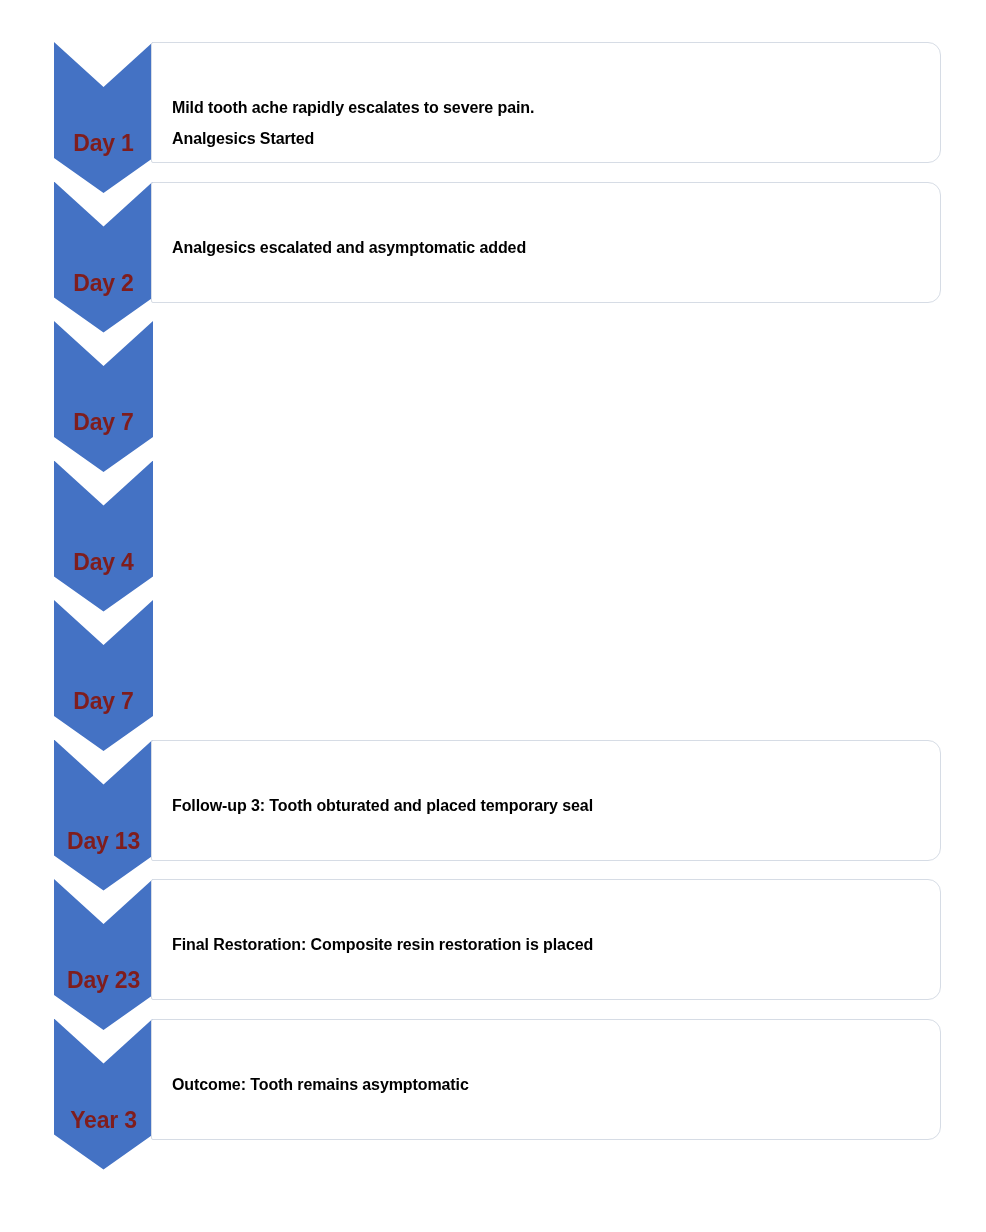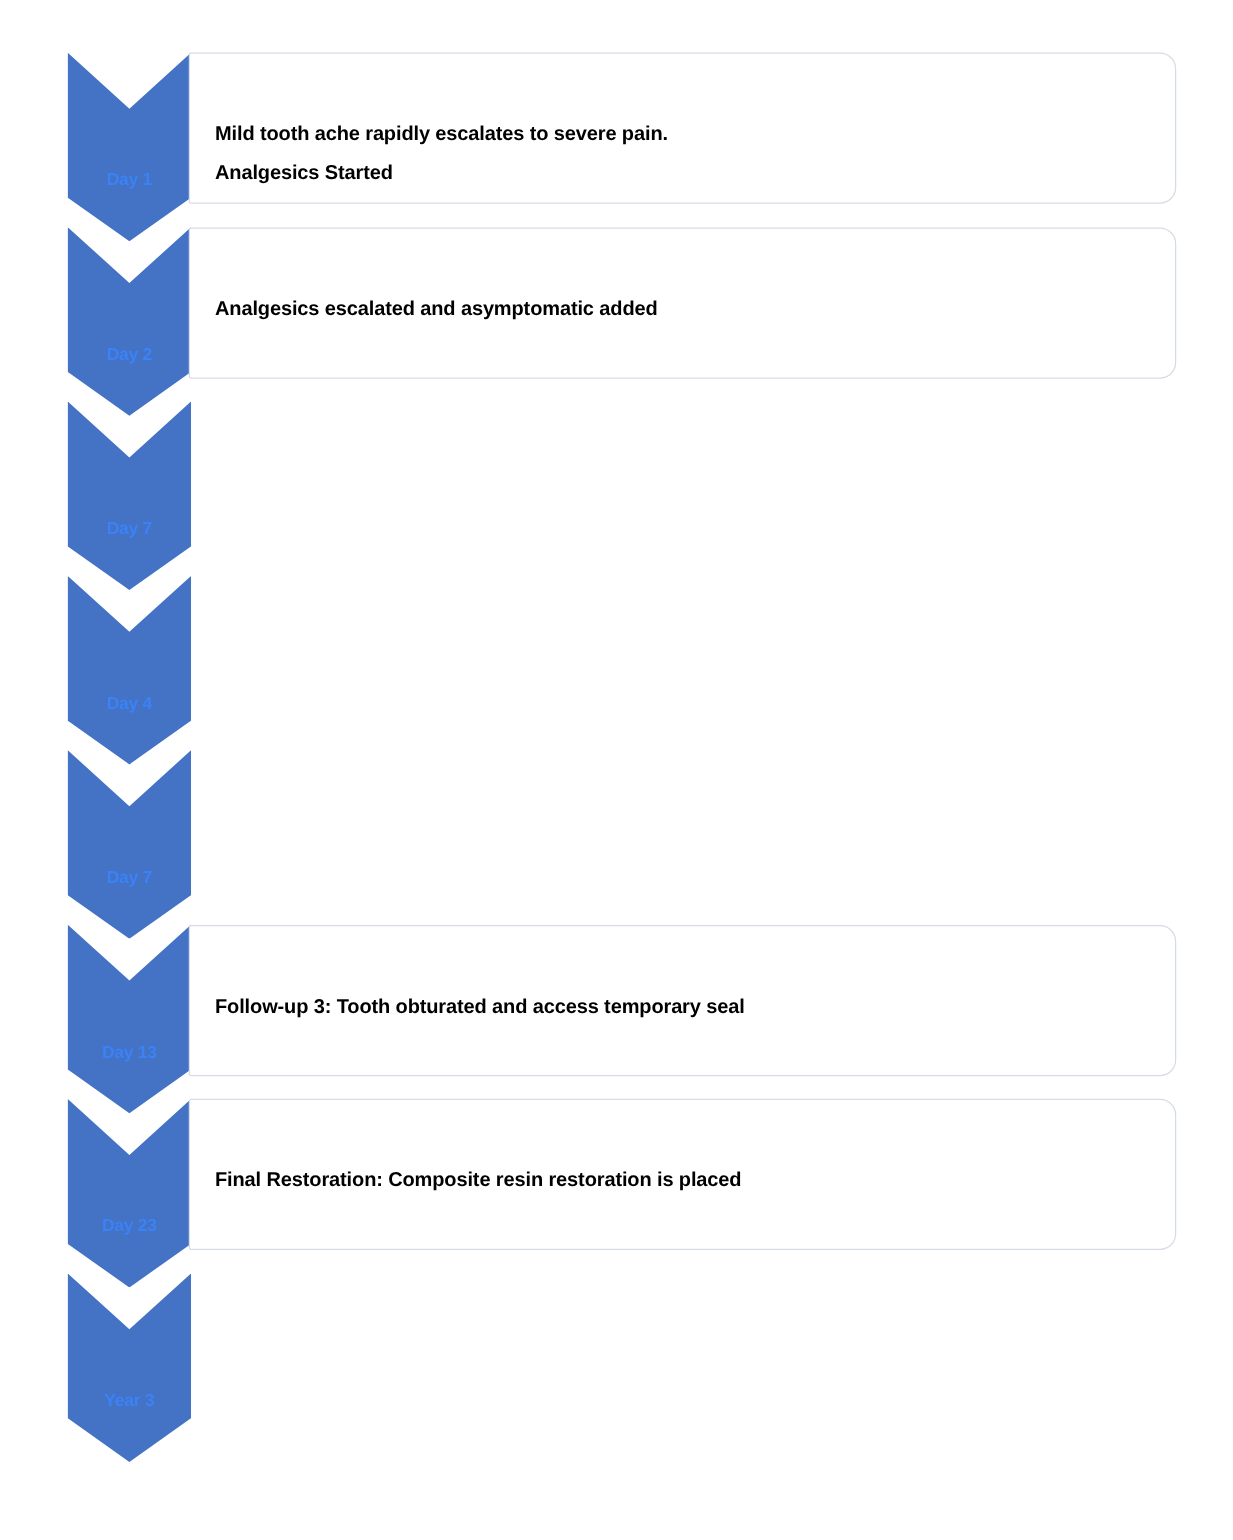--- a/index.html
+++ b/index.html
@@ -74,22 +74,22 @@
   }
 
   .tl-chevron-label {
     position: absolute;
     left: 54px;
     width: 99px;
     top: 86px;
     height: 30px;
     line-height: 30px;
     text-align: center;
-    color: #3b82f6;
-    font-size: 14px;
+    color: #7f1d1d;
+    font-size: 23px;
     font-weight: bold;
     letter-spacing: -0.2px;
     pointer-events: none;
   }
 </style>
 </head>
 <body>
 
 <div id="timeline">
     <div class="tl-row" style="top: 42px;">
@@ -116,27 +116,30 @@
       <div class="tl-chevron-label">Day 4</div>
     </div>
     <div class="tl-row" style="top: 600px;">
       <div class="tl-chevron"></div>
       <div class="tl-chevron-label">Day 7</div>
     </div>
     <div class="tl-row" style="top: 739.5px;">
       <div class="tl-chevron"></div>
       <div class="tl-chevron-label">Day 13</div>
       <div class="tl-card">
-        <div class="tl-card-text">Follow-up 3: Tooth obturated and access temporary seal</div>
+        <div class="tl-card-text">Follow-up 3: Tooth obturated and placed temporary seal</div>
       </div>
     </div>
     <div class="tl-row" style="top: 879px;">
       <div class="tl-chevron"></div>
       <div class="tl-chevron-label">Day 23</div>
       <div class="tl-card">
         <div class="tl-card-text">Final Restoration: Composite resin restoration is placed</div>
       </div>
     </div>
     <div class="tl-row" style="top: 1018.5px;">
       <div class="tl-chevron"></div>
       <div class="tl-chevron-label">Year 3</div>
+      <div class="tl-card">
+        <div class="tl-card-text">Outcome: Tooth remains asymptomatic</div>
+      </div>
     </div>
   </div>
 
 </body></html>

